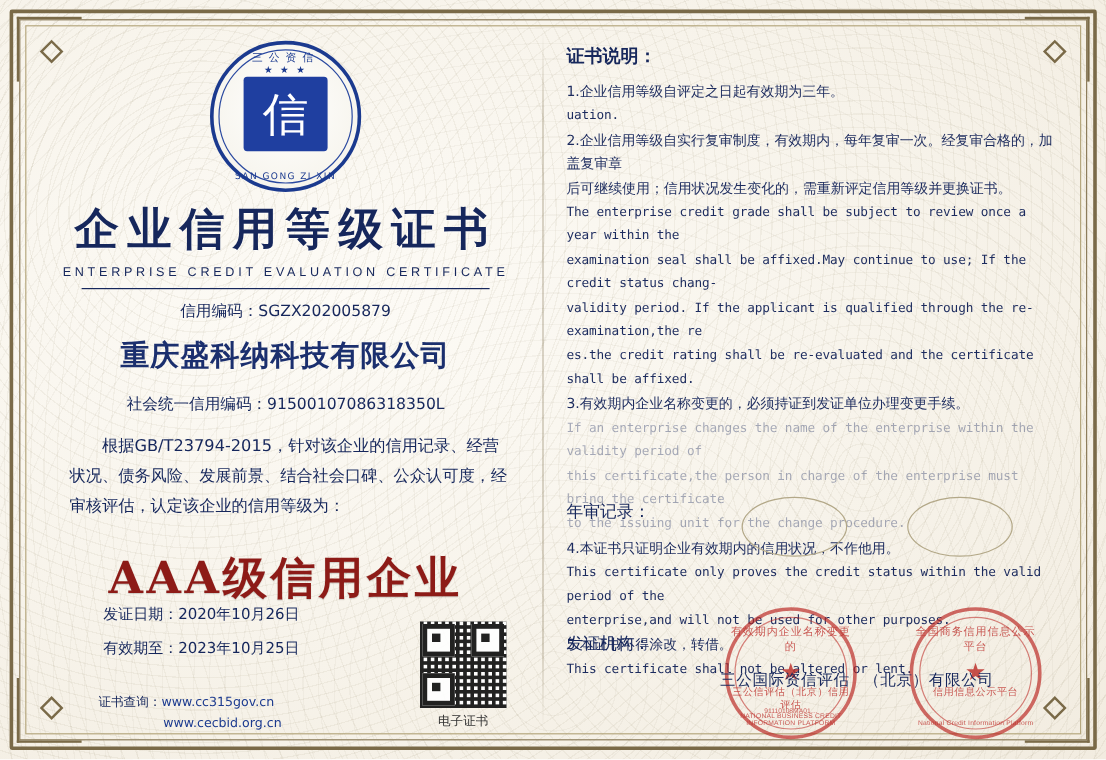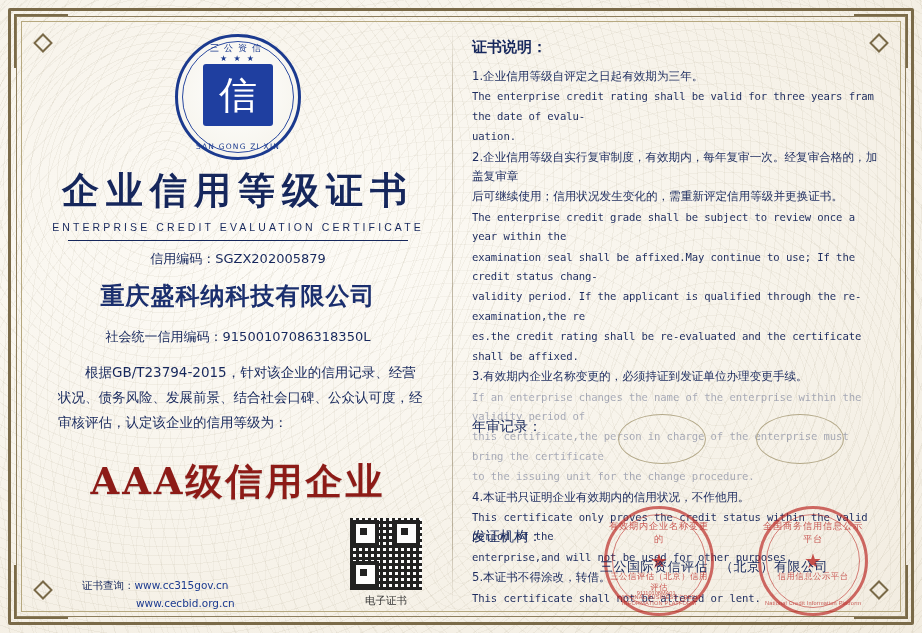--- a/index.html
+++ b/index.html
@@ -430,20 +430,24 @@
     <div class="main-title">企业信用等级证书</div>
     <div class="main-title-en">ENTERPRISE CREDIT EVALUATION CERTIFICATE</div>
     <div class="rule"></div>
 
     <div class="cert-no">信用编码：SGZX202005879</div>
     <div class="company">重庆盛科纳科技有限公司</div>
     <div class="usci">社会统一信用编码：91500107086318350L</div>
     <div class="para">根据GB/T23794-2015，针对该企业的信用记录、经营状况、债务风险、发展前景、结合社会口碑、公众认可度，经审核评估，认定该企业的信用等级为：</div>
     <div class="grade">AAA级信用企业</div>
 
+    <div class="dates">
+      <div>发证日期：2020年10月26日</div>
+      <div>有效期至：2023年10月25日</div>
+    </div>
 
     <div class="query">
       <div>
         <span>证书查询：</span><span class="link">www.cc315gov.cn</span>
       </div>
       <div style="padding-left:54px;" class="link">www.cecbid.org.cn</div>
     </div>
 
     <div class="qr-wrap">
       <div class="qr">
@@ -452,21 +456,20 @@
         <div class="eye c"></div>
       </div>
       <div class="qr-caption">电子证书</div>
     </div>
   </div>
 
   <div class="right">
     <div class="notes-title">证书说明：</div>
 
     <div class="note zh">1.企业信用等级自评定之日起有效期为三年。</div>
-    <div class="note en">The enterprise credit rating shall be valid for three years fram the date of evalu-</div>
     <div class="note en">uation.</div>
     <div class="note zh">2.企业信用等级自实行复审制度，有效期内，每年复审一次。经复审合格的，加盖复审章</div>
     <div class="note zh">后可继续使用；信用状况发生变化的，需重新评定信用等级并更换证书。</div>
     <div class="note en">The enterprise credit grade shall be subject to review once a year within the</div>
     <div class="note en">examination seal shall be affixed.May continue to use; If the credit status chang-</div>
     <div class="note en">validity period. If the applicant is qualified through the re-examination,the re</div>
     <div class="note en">es.the credit rating shall be re-evaluated and the certificate shall be affixed.</div>
     <div class="note zh">3.有效期内企业名称变更的，必须持证到发证单位办理变更手续。</div>
     <div class="note en faded">If an enterprise changes the name of the enterprise within the validity period of</div>
     <div class="note en faded">this certificate,the person in charge of the enterprise must bring the certificate</div>

